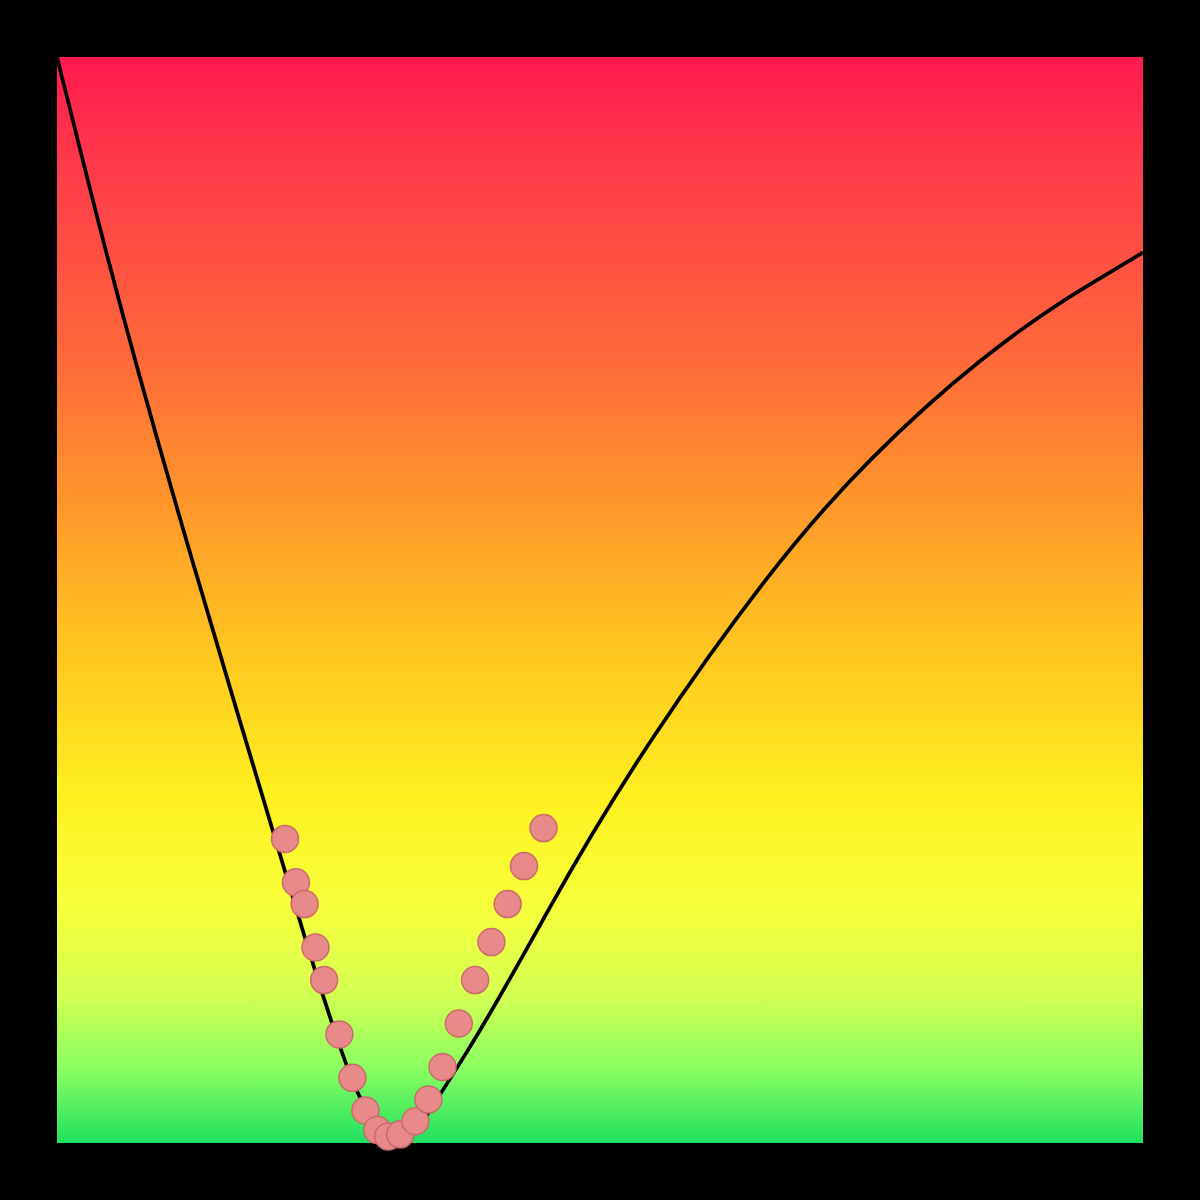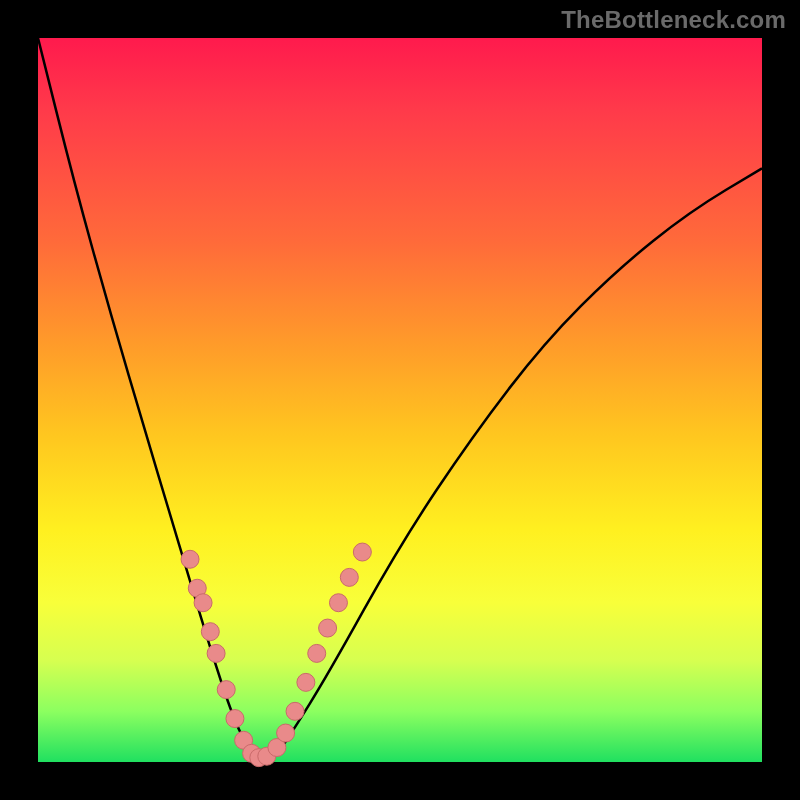--- a/index.html
+++ b/index.html
@@ -86,15 +86,14 @@
         <circle cx="257.02" cy="673.3199999999999" r="9" fill="#e98a8a" stroke="#c96a6a" stroke-width="1"></circle>
         <circle cx="267.88" cy="644.36" r="9" fill="#e98a8a" stroke="#c96a6a" stroke-width="1"></circle>
         <circle cx="278.74" cy="615.4" r="9" fill="#e98a8a" stroke="#c96a6a" stroke-width="1"></circle>
         <circle cx="289.6" cy="590.06" r="9" fill="#e98a8a" stroke="#c96a6a" stroke-width="1"></circle>
         <circle cx="300.46" cy="564.72" r="9" fill="#e98a8a" stroke="#c96a6a" stroke-width="1"></circle>
         <circle cx="311.32" cy="539.38" r="9" fill="#e98a8a" stroke="#c96a6a" stroke-width="1"></circle>
         <circle cx="324.352" cy="514.04" r="9" fill="#e98a8a" stroke="#c96a6a" stroke-width="1"></circle>
       </g>
   </svg>
 
-  <div class="watermark">TheBottleneck.com</div>
 
 </div>
 
 </body></html>

